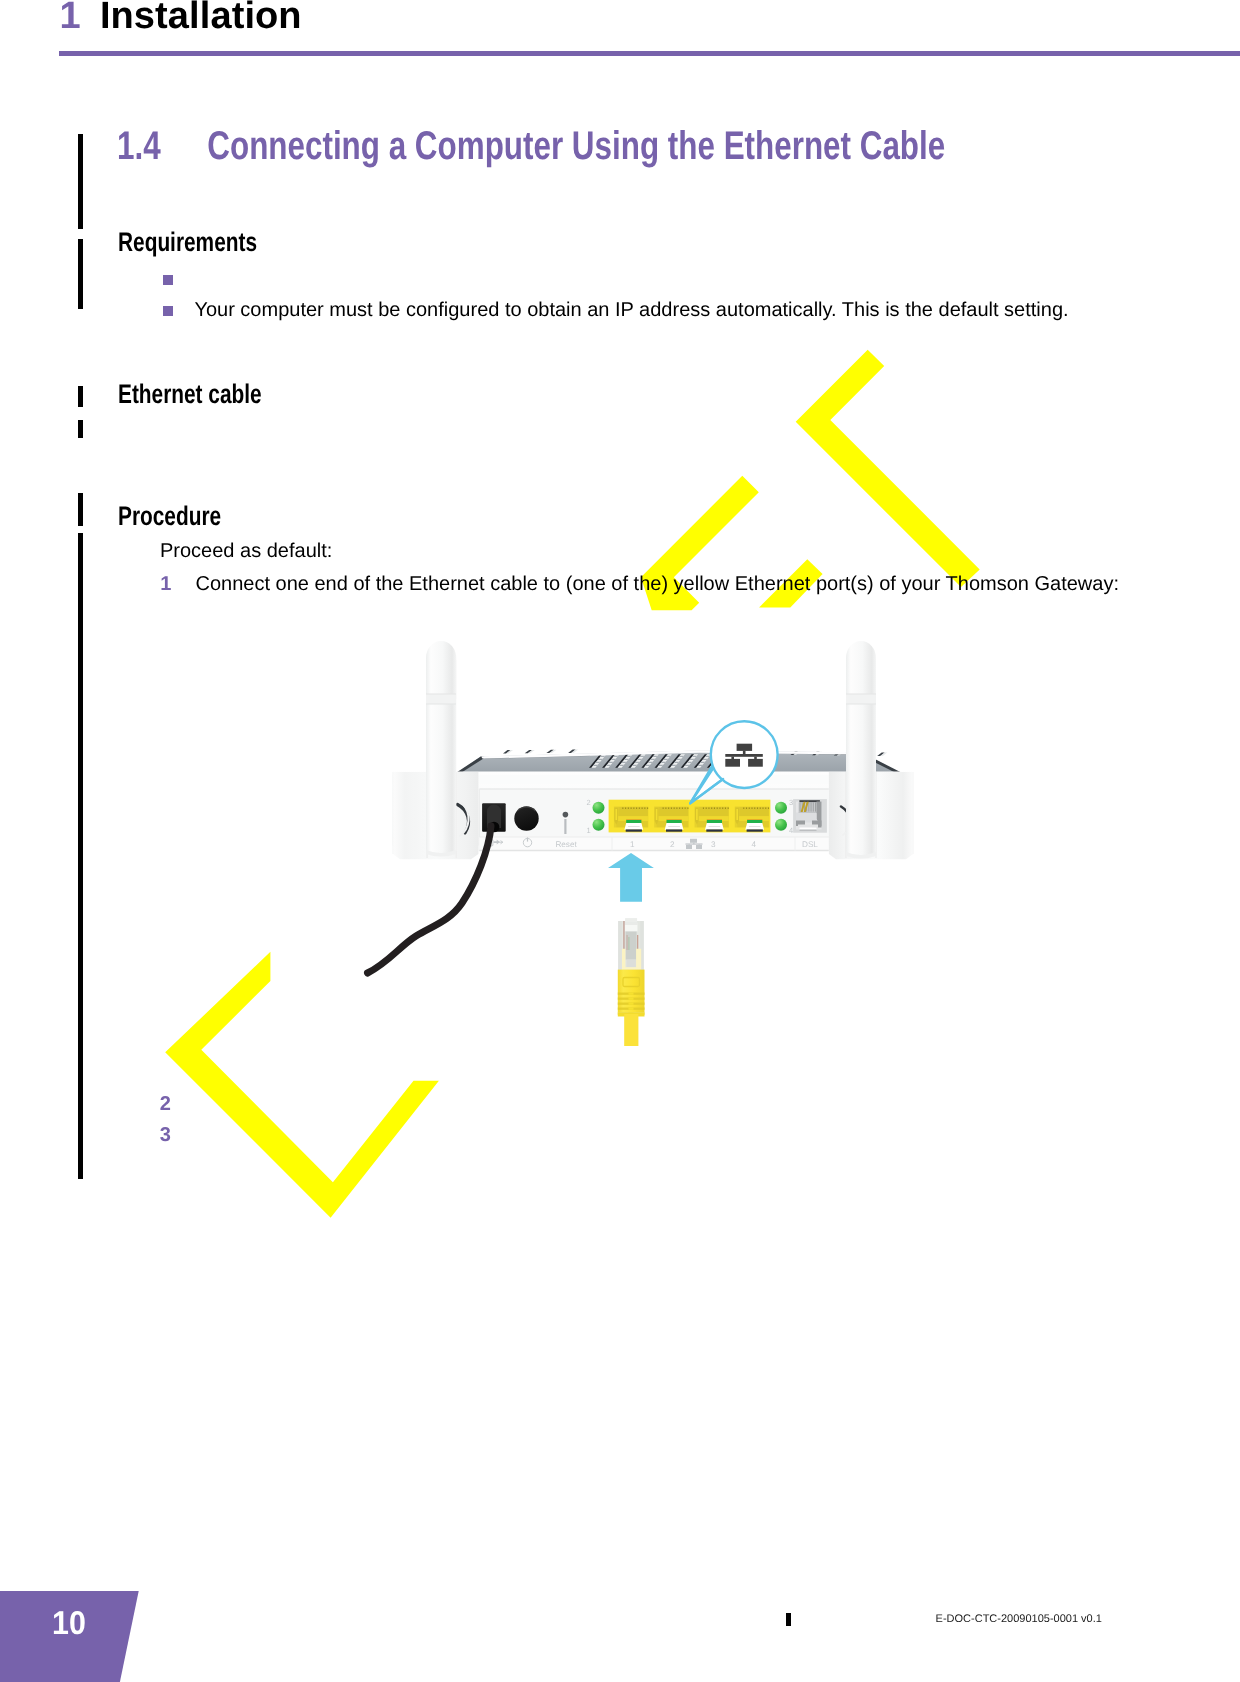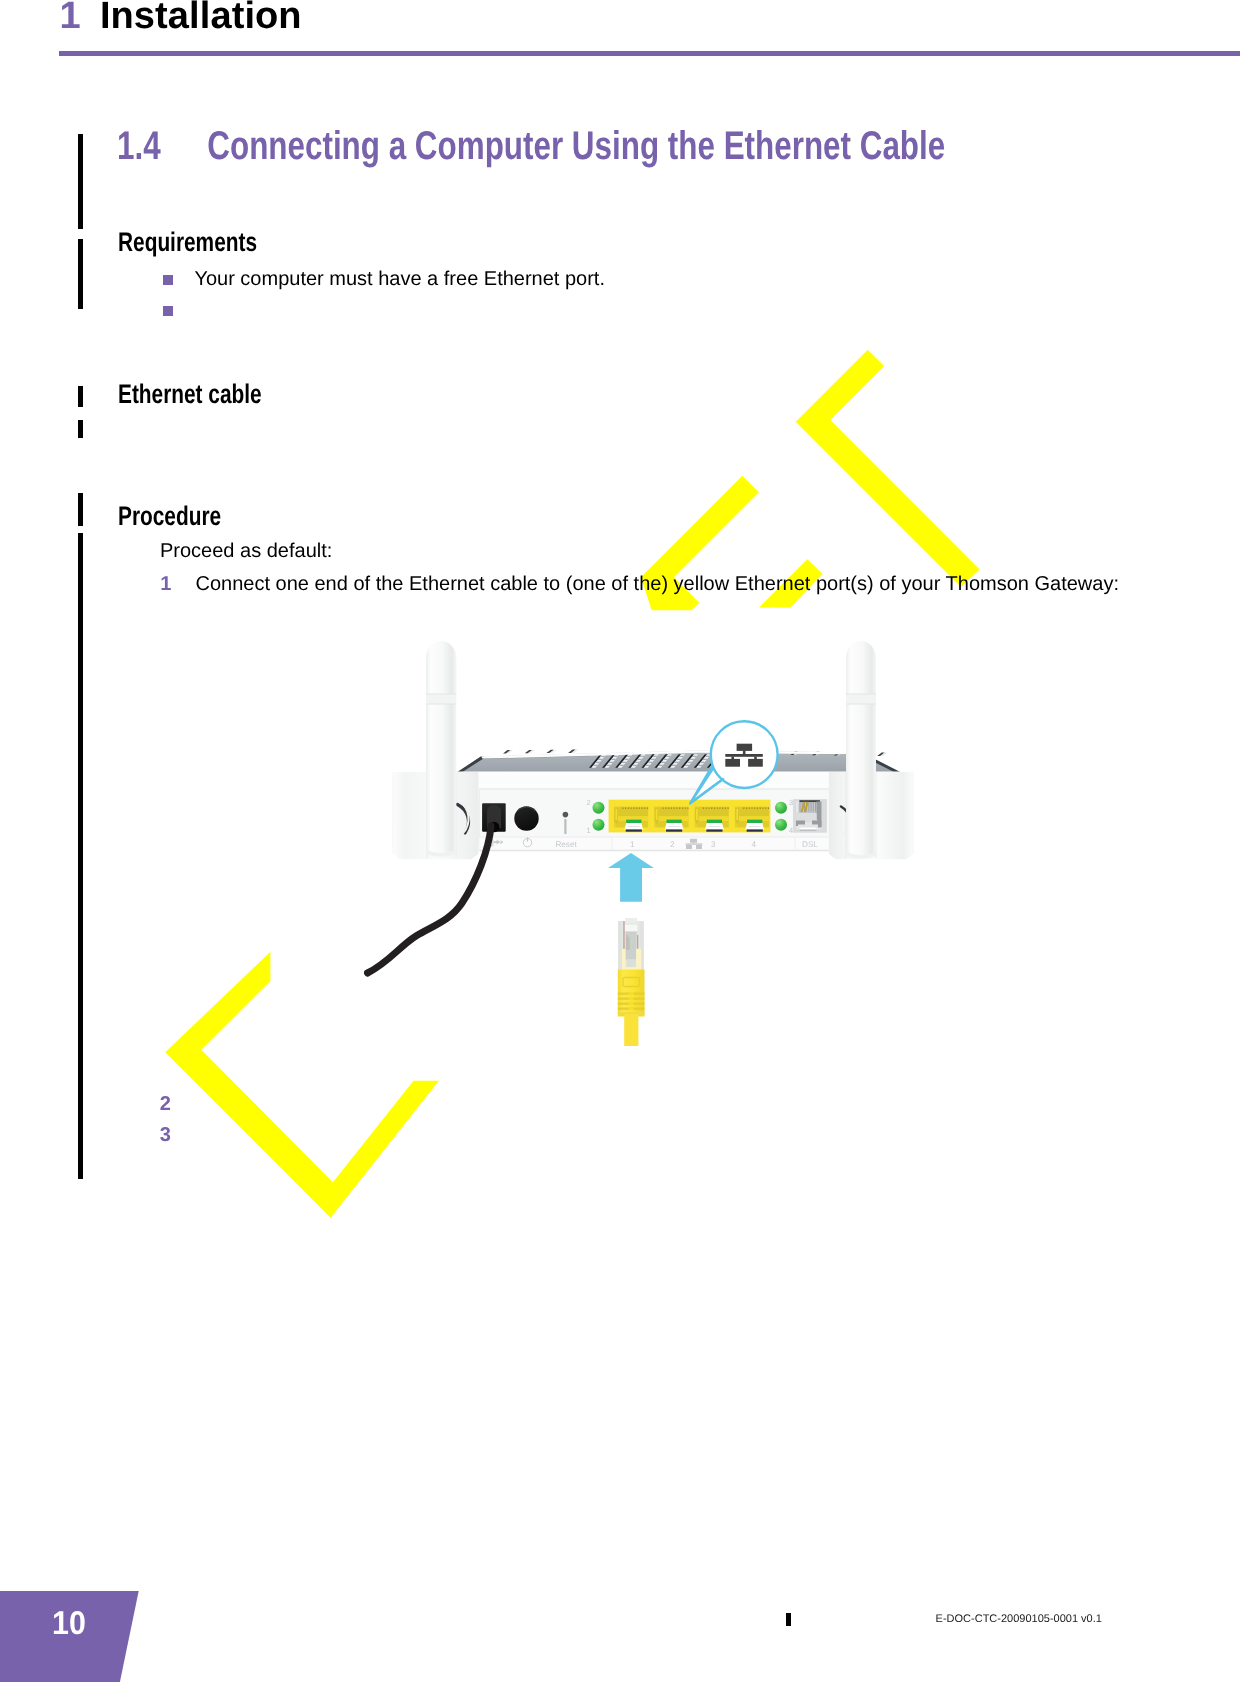--- a/index.html
+++ b/index.html
@@ -477,22 +477,22 @@
     <span class="cnum">1</span><span class="cttl">Installation</span>
   </div>
   <div id="header-rule"></div>
 
   <div id="section-heading">
     <span class="secnum">1.4</span><span>Connecting a Computer Using the Ethernet Cable</span>
   </div>
 
   <div class="h3" style="top:226.7px">Requirements</div>
   <div class="bullet" style="left:163px;top:275px"></div>
-  <div class="body" style="left:194.4px;top:268.2px">Your computer must have a free Ethernet port.</div>
   <div class="bullet" style="left:163px;top:306px"></div>
+  <div class="body" style="left:194.4px;top:299.2px">Your computer must be configured to obtain an IP address automatically. This is the default setting.</div>
 
   <div class="h3" style="top:379.3px">Ethernet cable</div>
 
   <div class="h3" style="top:500.6px">Procedure</div>
   <div class="body" style="left:160px;top:539.6px">Proceed as default:</div>
 
   <div class="stepnum" style="left:160.2px;top:572.8px">1</div>
   <div class="body" style="left:195.5px;top:572.6px">Connect one end of the Ethernet cable to (one of the) yellow Ethernet port(s) of your Thomson Gateway:</div>
 
   <div class="stepnum" style="left:159.8px;top:1092.8px">2</div>

